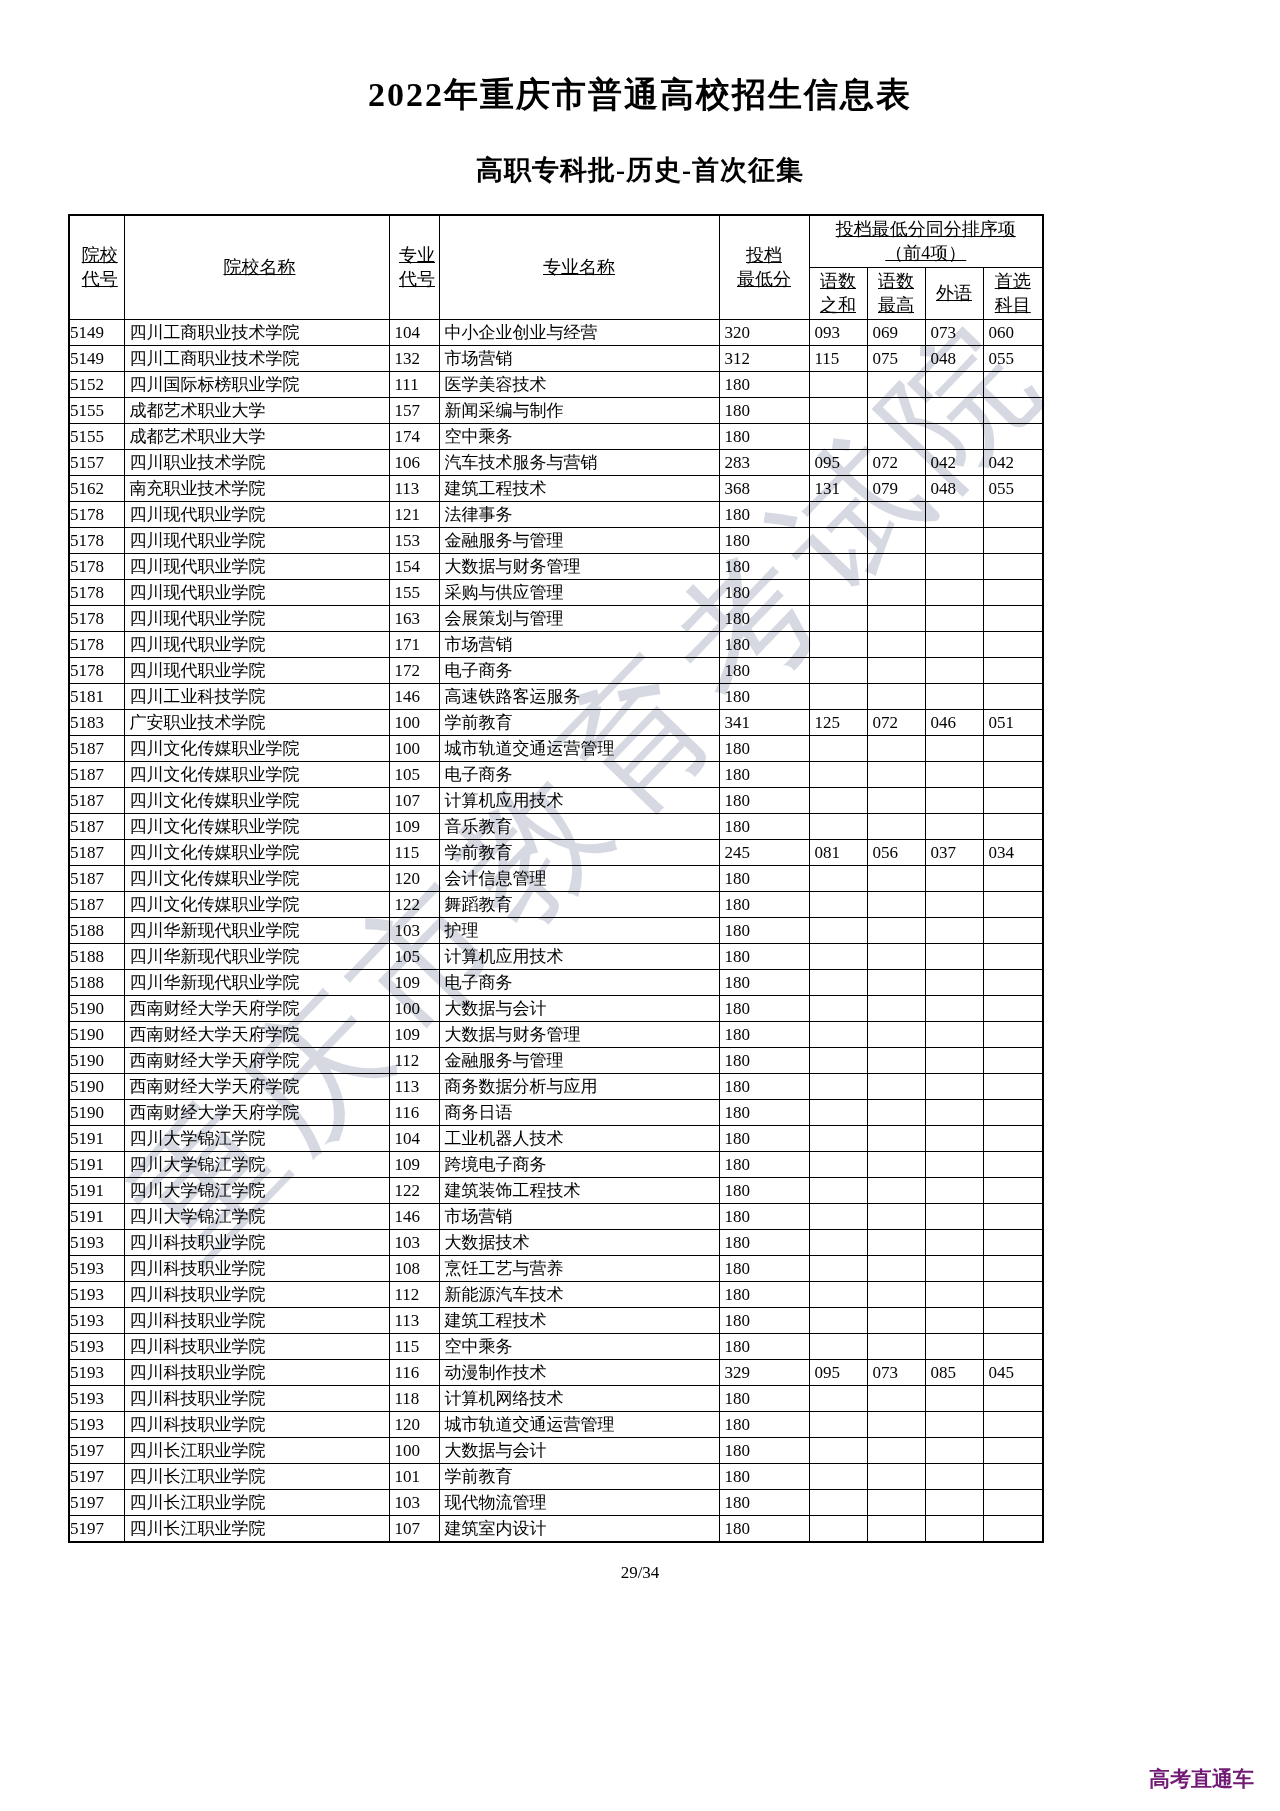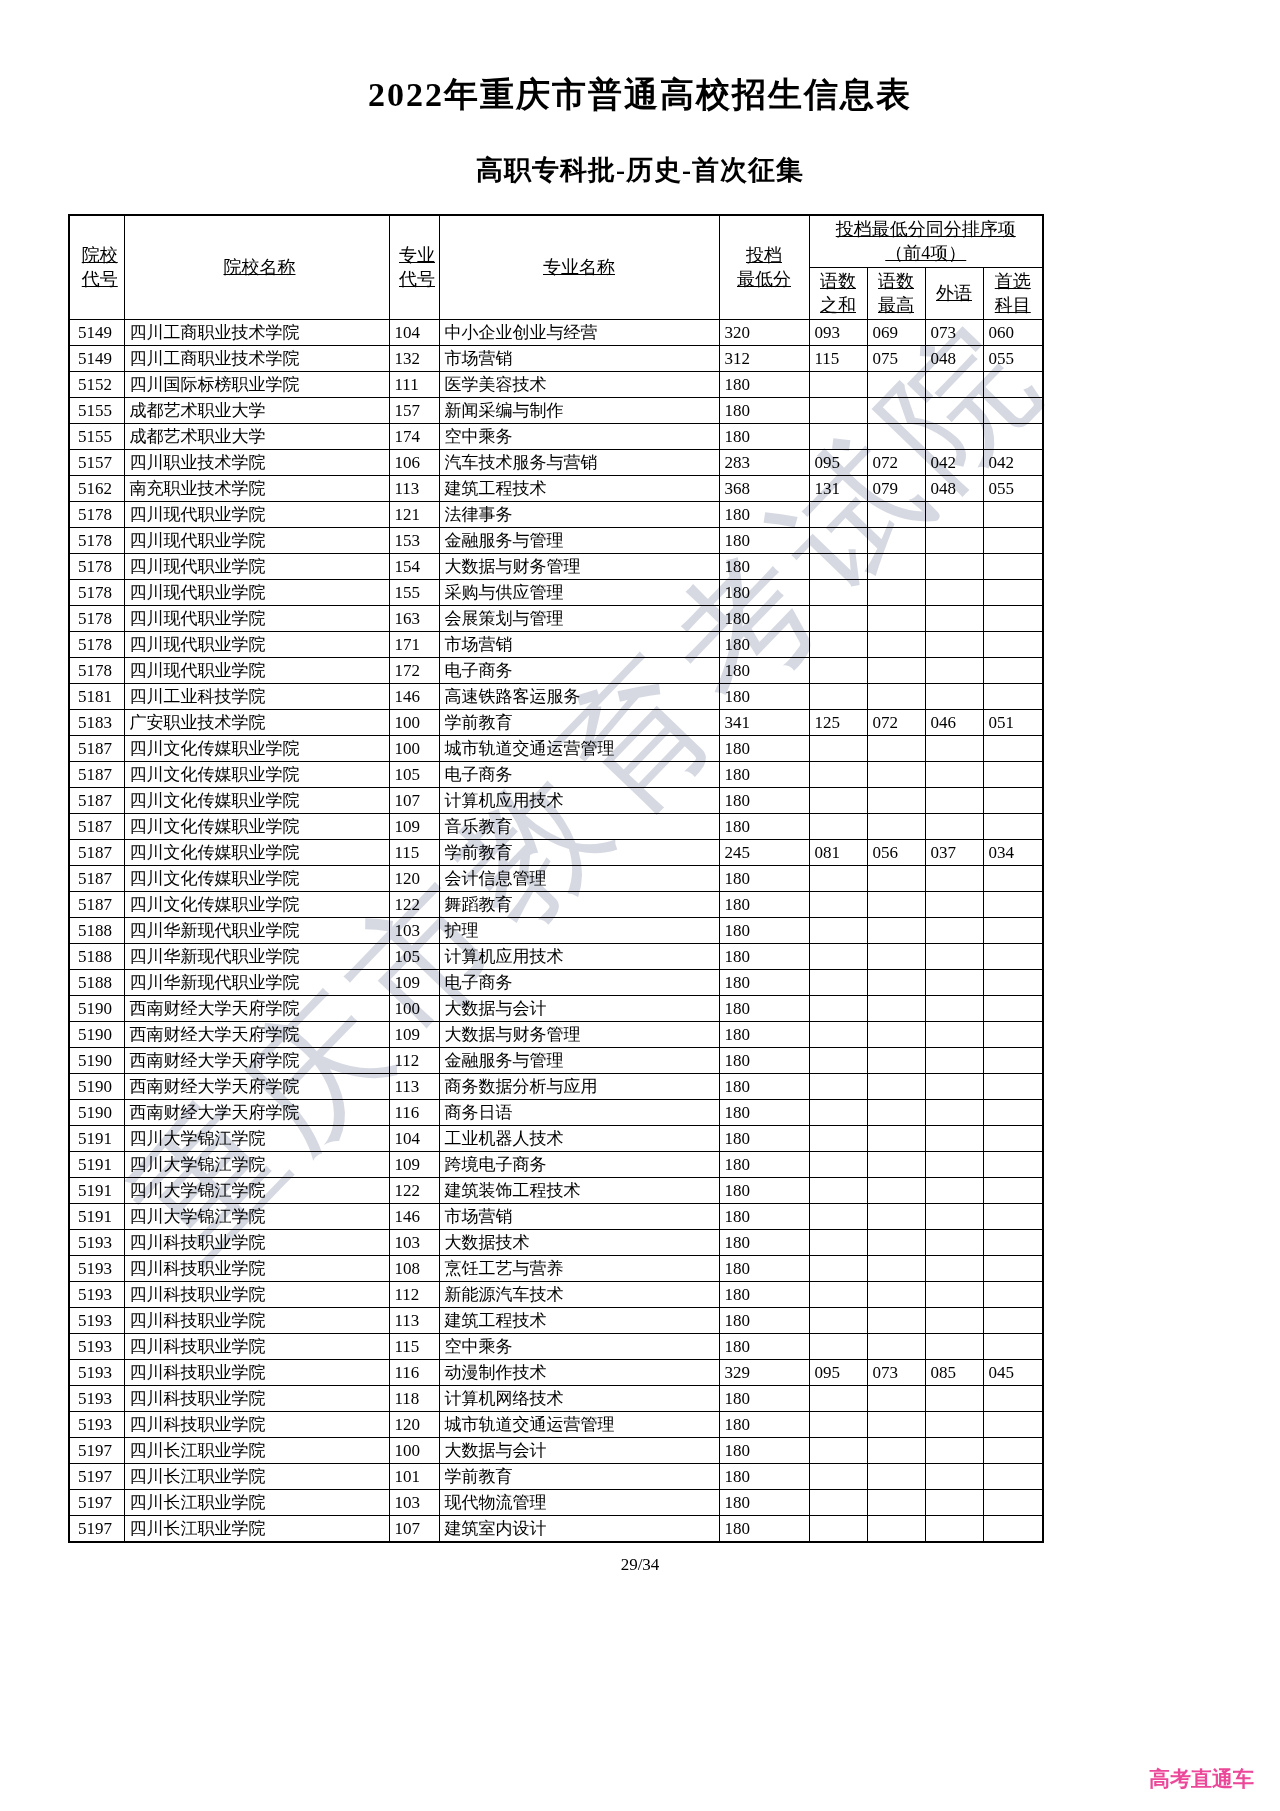--- a/index.html
+++ b/index.html
@@ -55,25 +55,25 @@
   th.group-hd { height: 52px; }
   th.sub-hd { height: 52px; }
   tbody td {
     height: 25.7px;
     font-size: 17px;
     line-height: 25px;
     padding-left: 5px;
     text-align: left;
     vertical-align: middle;
   }
-  tbody td.c0 { text-align: left; padding-left: 8px; }
+  tbody td.c0 { text-align: left; padding-left: 0; }
   .page-number {
     text-align: center;
     font-size: 17px;
-    margin-top: 12px;
+    margin-top: 20px;
     position: relative;
     z-index: 1;
   }
   .watermark {
     position: absolute;
     left: 590px;
     top: 790px;
     transform: translate(-50%, -50%) rotate(-46deg);
     font-size: 140px;
     letter-spacing: 14px;
@@ -82,21 +82,21 @@
     z-index: 0;
     pointer-events: none;
     font-family: "Liberation Serif", "DejaVu Serif", serif;
   }
   .brand {
     position: absolute;
     right: 26px;
     bottom: 18px;
     font-size: 21px;
     font-weight: bold;
-    color: #ec4899;
+    color: #701a75;
     font-family: "Liberation Sans", "DejaVu Sans", sans-serif;
     z-index: 1;
   }
 </style>
 </head>
 <body>
 
 <div class="watermark">重庆市教育考试院</div>
 
 <div class="page-title">2022年重庆市普通高校招生信息表</div>

